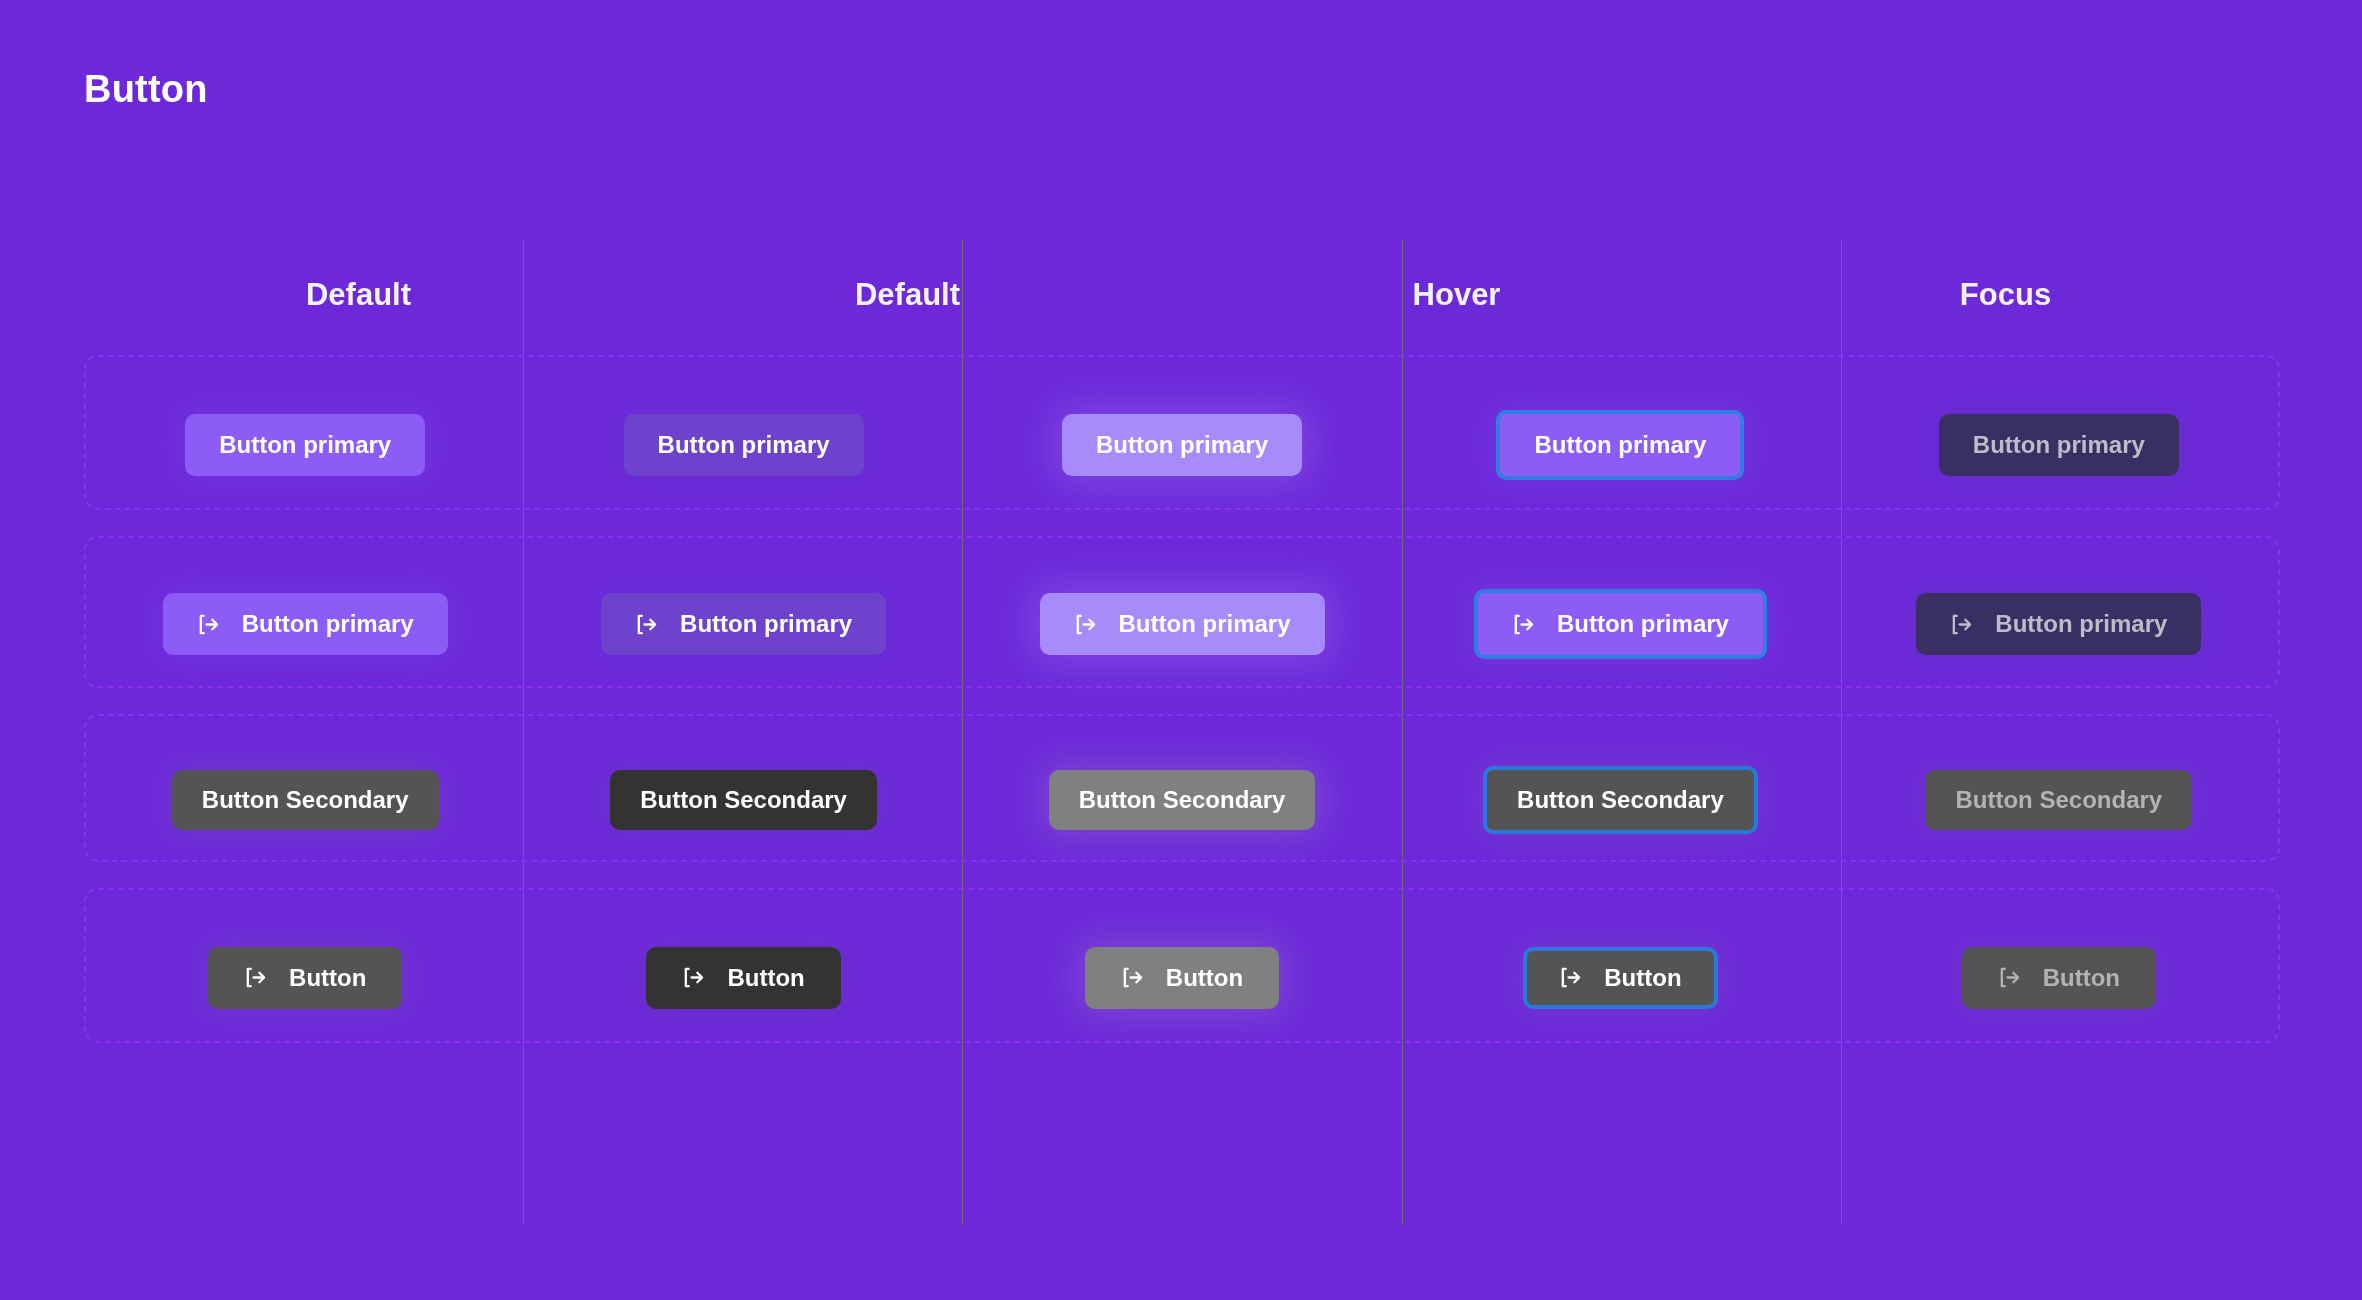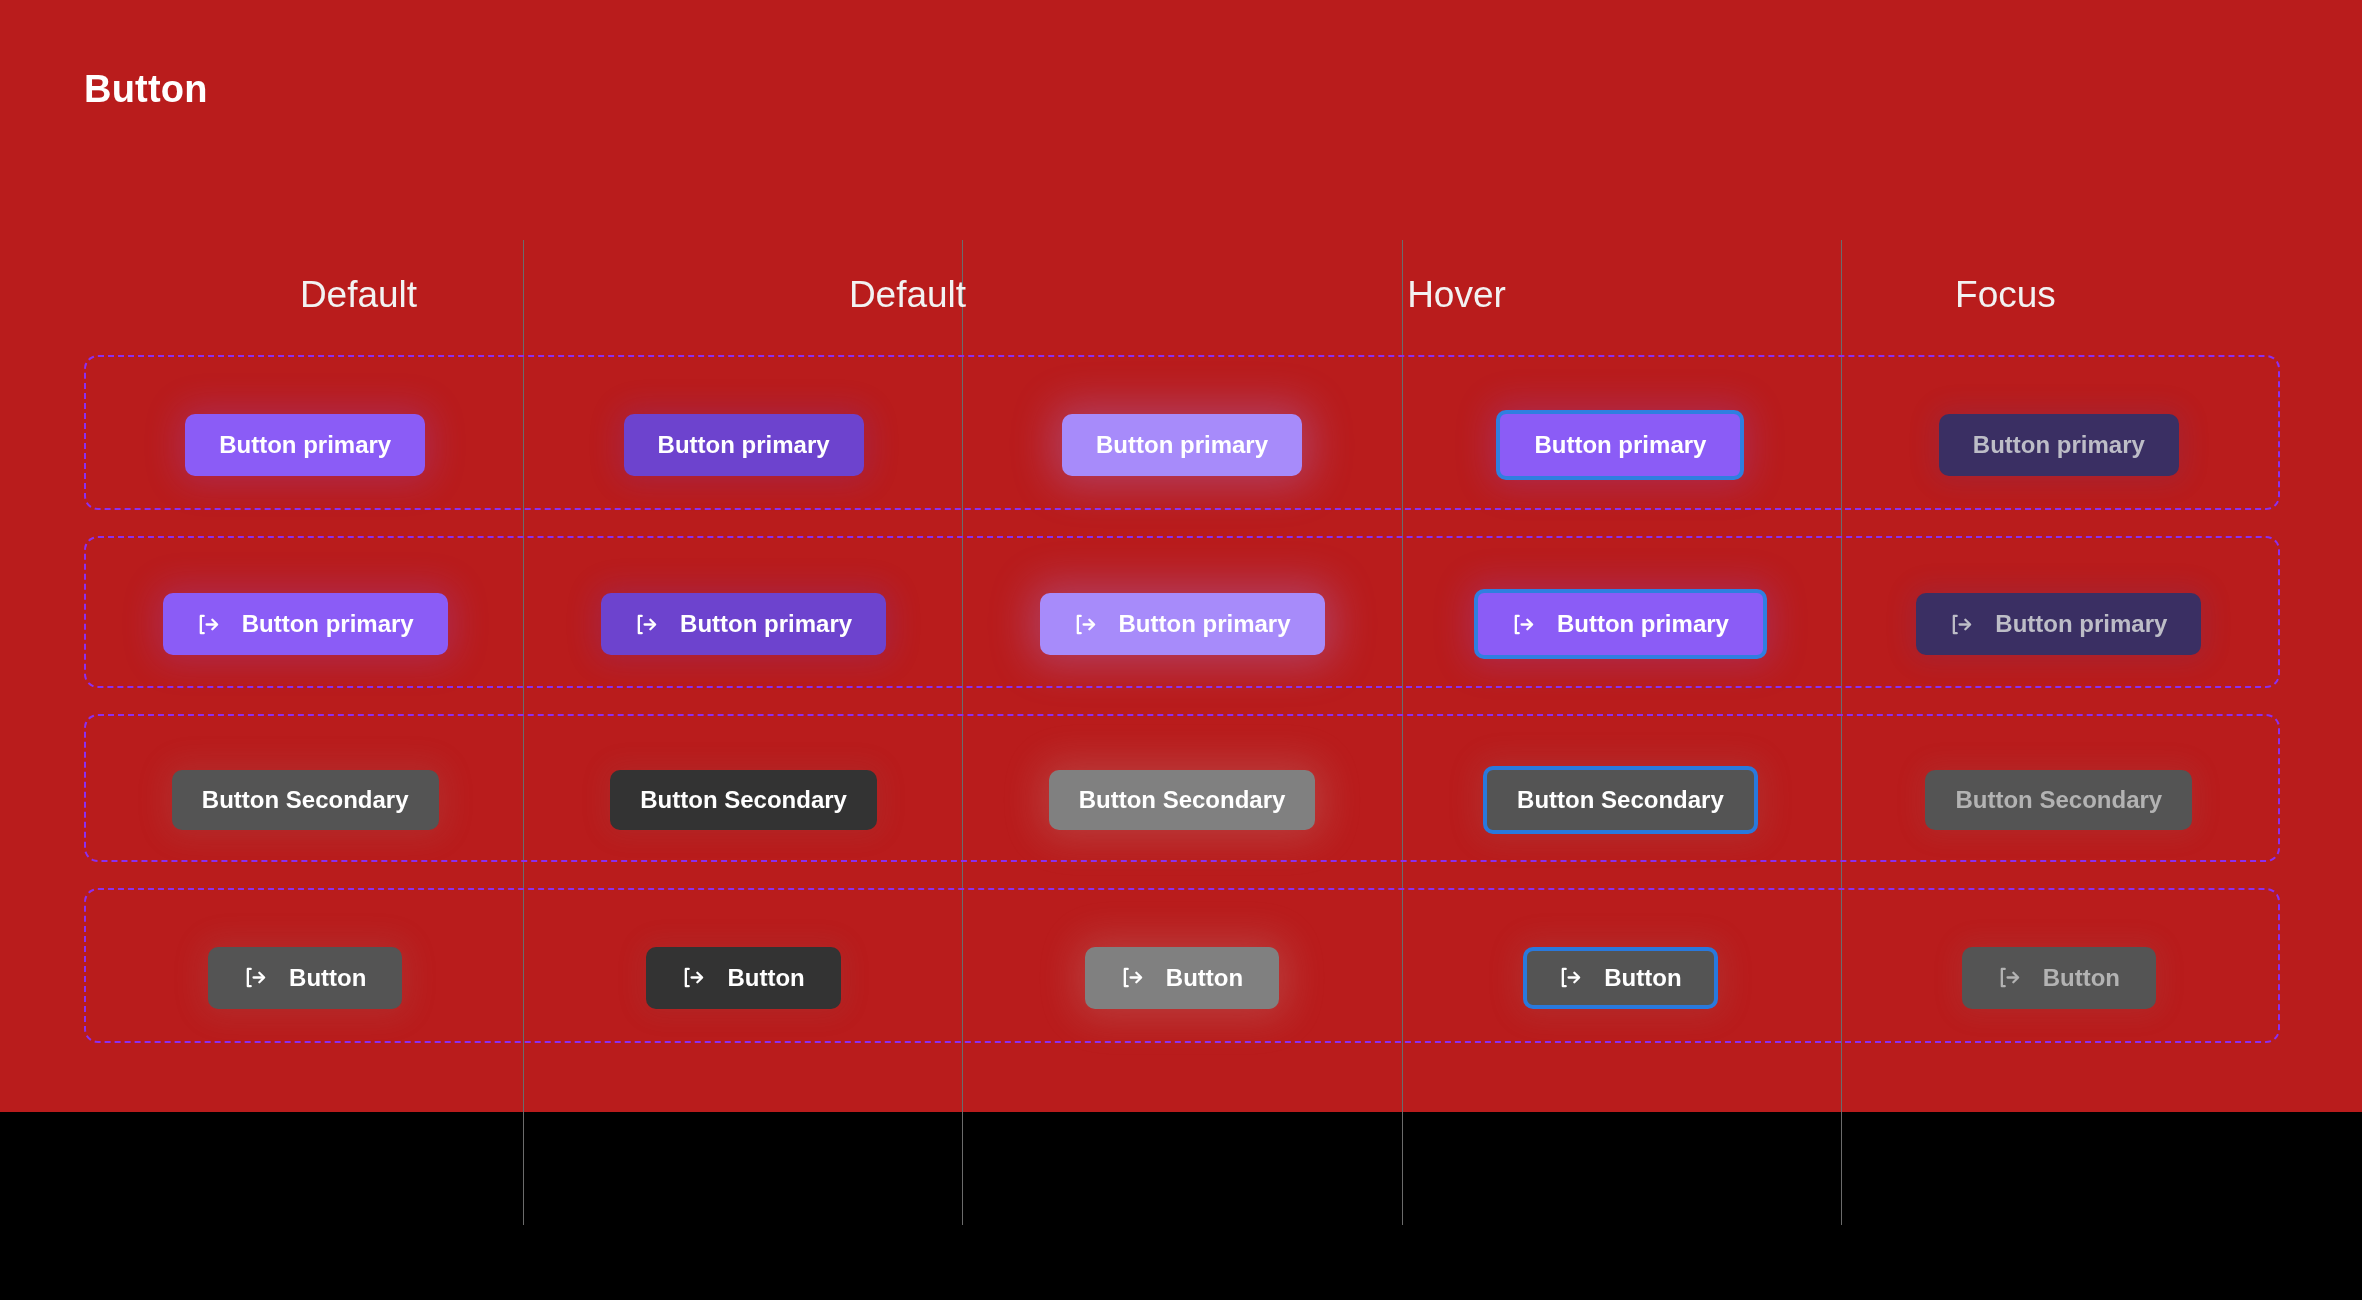--- a/index.html
+++ b/index.html
@@ -4,21 +4,21 @@
 <style>
   * { margin:0; padding:0; box-sizing:border-box; }
 
   html, body {
     width:2362px; height:1300px;
     background:#000000;
     font-family:"Liberation Sans", sans-serif;
     overflow:hidden;
   }
 
-  .page { position:relative; width:2362px; height:1112px; background:#b91c1c; }
+  .page { position:relative; width:2362px; height:1300px; background:#6d28d9; }
 
   
   .page-title{
     position:absolute; left:84px; top:68px;
     font-size:38px; font-weight:bold; color:#ffffff;
     letter-spacing:.2px;
   }
 
   
   .grid{
@@ -33,21 +33,21 @@
   }
 
   
   .headers{
     position:absolute; left:0; top:0; width:100%; height:110px;
     display:flex;
   }
   .col-head{
     flex:1 1 0;
     display:flex; align-items:center; justify-content:center;
-    font-size:37px; color:#f2f2f2; font-weight:normal;
+    font-size:31px; color:#f2f2f2; font-weight:bold;
   }
 
   
   .rows{ position:absolute; left:0; top:115px; width:100%; }
 
   .spec-row{
     position:relative;
     border:2px dashed #8b2ff0;
     border-radius:14px;
     display:flex;

